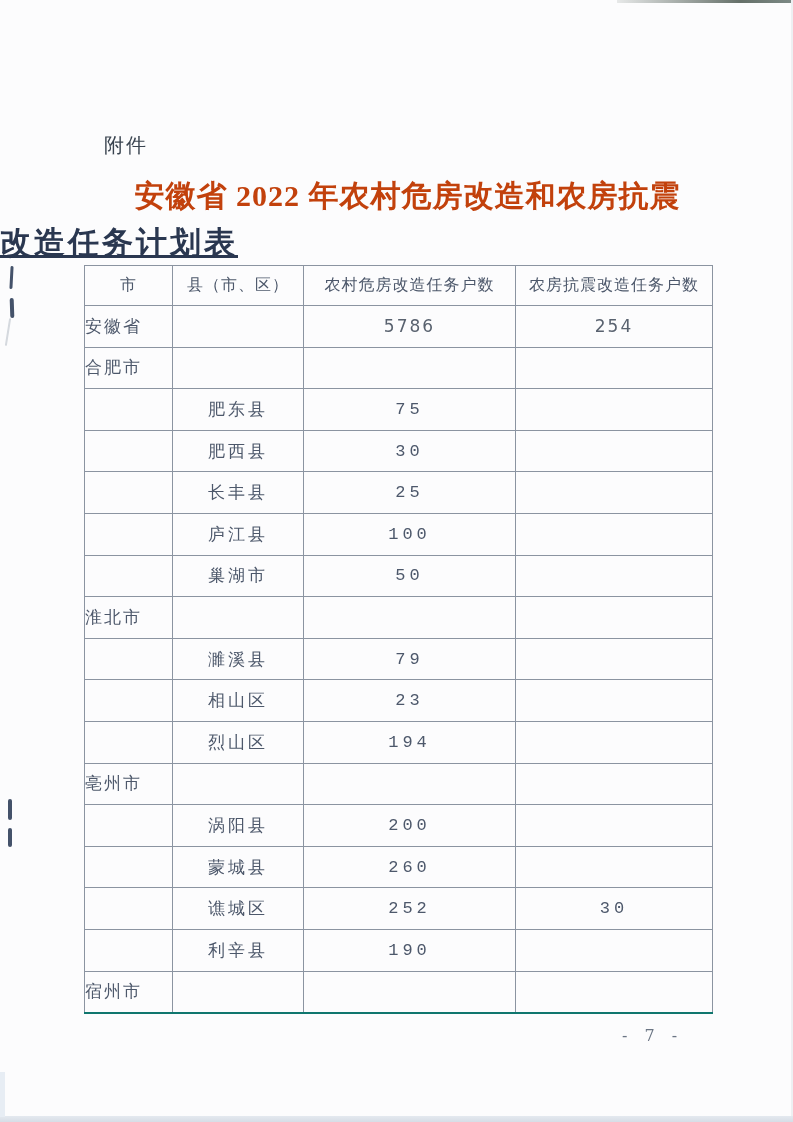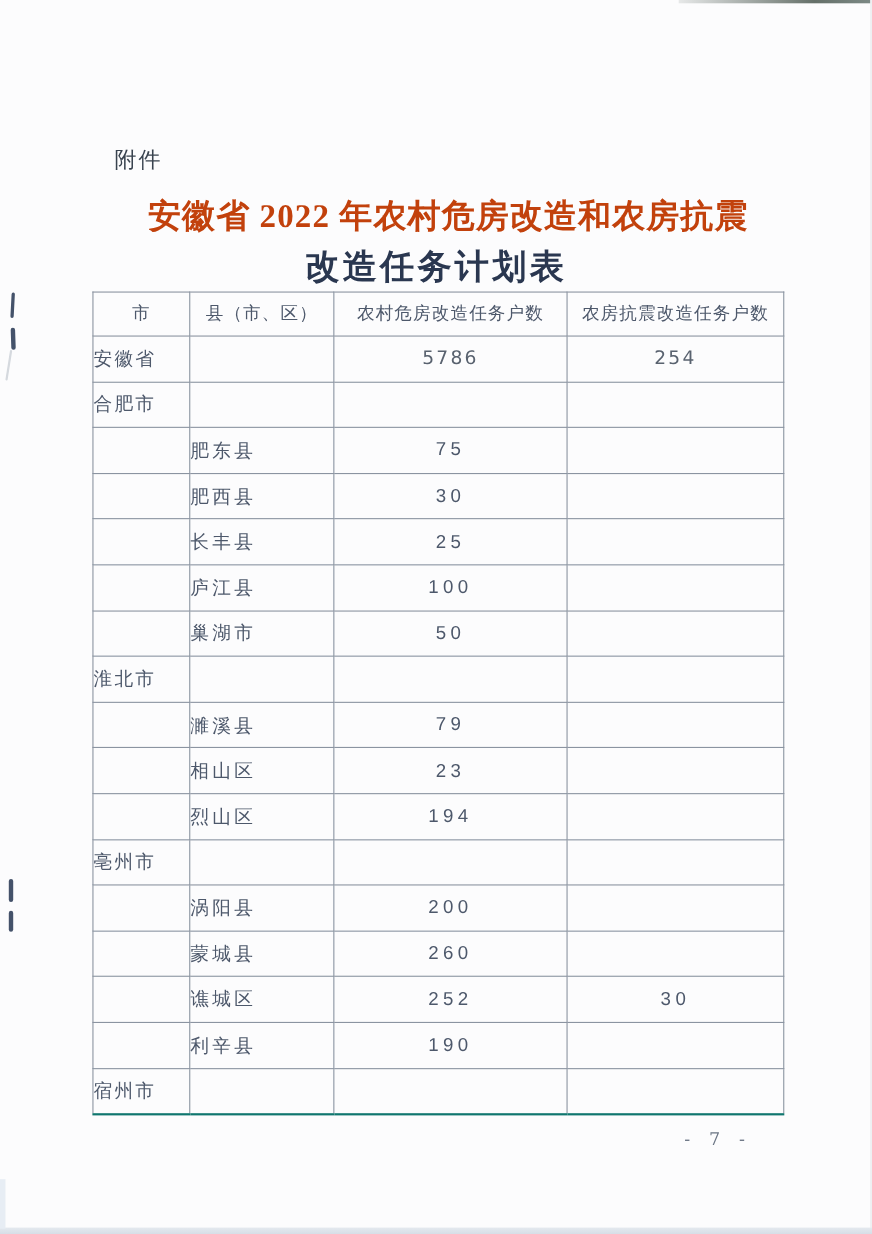--- a/index.html
+++ b/index.html
@@ -33,25 +33,25 @@
     font-size: 30px;
     font-weight: bold;
     color: #c2410c;
     letter-spacing: 1px;
   }
   .title-line2 {
     position: absolute;
     left: 0;
     top: 222px;
     width: 100%;
-    text-align: center;
     font-size: 31px;
     font-weight: bold;
     color: #2a3750;
     letter-spacing: 3px;
+    text-decoration: underline;
   }
   .page-number {
     position: absolute;
     top: 1026px;
     left: 622px;
     font-size: 16px;
     color: #6b7584;
     font-family: "DejaVu Serif", serif;
     letter-spacing: 6px;
     white-space: nowrap;
@@ -89,26 +89,26 @@
     font-size: 17px;
     color: #4d586b;
   }
   td.city {
     text-align: left;
     padding-left: 13px;
     letter-spacing: 2px;
     color: #414e63;
   }
   td.county {
-    text-align: left;
+    text-align: center;
     letter-spacing: 3px;
   }
   td.num {
     text-align: center;
-    font-family: Liberation Sans, sans-serif;
+    font-family: Liberation Mono, monospace;
     font-size: 16px;
     letter-spacing: 4px;
     color: #556077;
   }
   tr.province-row td.num {
     font-family: "DejaVu Sans", sans-serif;
     letter-spacing: 2px;
     color: #59626f;
   }
   

